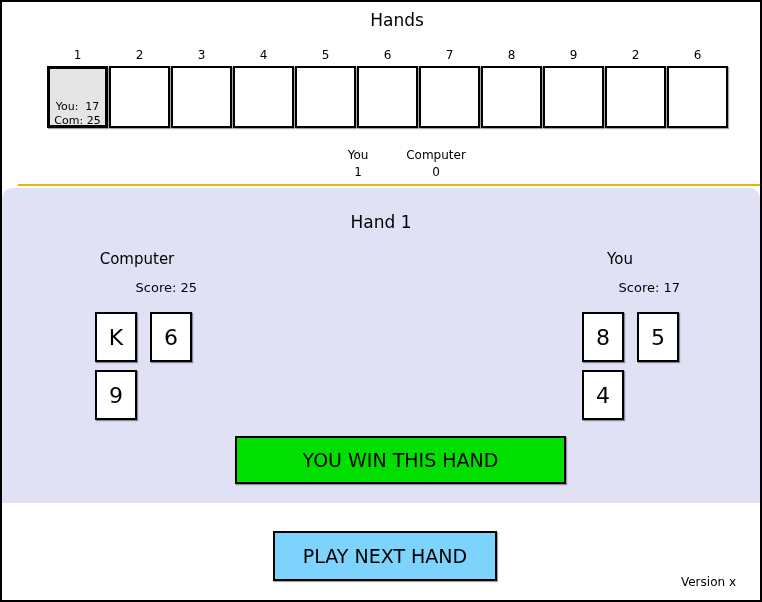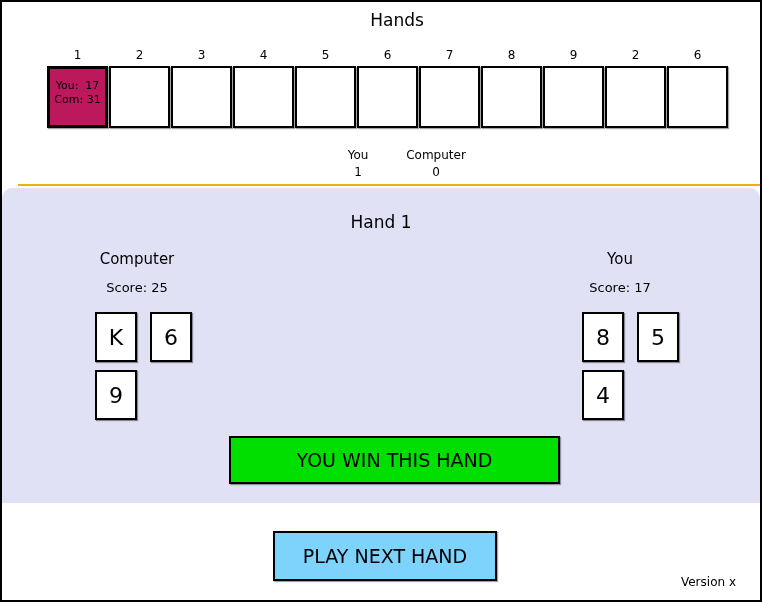--- a/index.html
+++ b/index.html
@@ -41,23 +41,23 @@
     display: flex;
   }
   .slot {
     width: 61px; height: 62px;
     margin-right: 1px;
     border: 2px solid #000000;
     background: #ffffff;
     box-shadow: 1px 1px 1px rgba(0,0,0,0.35);
   }
   .slot.active {
-    background: #be185d;
+    background: #e5e5e5;
     border-width: 3px;
-    padding-top: 10px;
+    padding-top: 31px;
   }
   .slot-line {
     text-align: center;
     font-size: 11px;
     line-height: 14px;
     white-space: pre;
   }
   .total-label, .total-value {
     position: absolute; width: 70px;
     text-align: center; font-size: 12px;
@@ -78,41 +78,41 @@
   .hand-title {
     position: absolute; top: 24px; left: 0; width: 100%;
     text-align: center; font-size: 17px;
   }
   .player-label {
     position: absolute; top: 62px; width: 120px;
     text-align: center; font-size: 15px;
   }
   .player-score {
     position: absolute; top: 92px; width: 120px;
-    text-align: center; font-size: 13px;
+    text-align: right; font-size: 13px;
   }
   .computer-label, .computer-score { left: 75px; }
   .you-label, .you-score { left: 558px; }
   .cards {
     position: absolute; top: 124px;
   }
   .computer-cards { left: 93px; }
   .you-cards { left: 580px; }
   .card-row { display: flex; gap: 13px; }
   .card-row + .card-row { margin-top: 8px; }
   .card {
     width: 42px; height: 50px;
     border: 2px solid #000000;
     background: #ffffff;
     display: flex; align-items: center; justify-content: center;
     font-size: 22px;
     box-shadow: 1px 1px 1px rgba(0,0,0,0.4);
   }
   .result-banner {
-    position: absolute; left: 227px; top: 248px;
+    position: absolute; left: 233px; top: 248px;
     width: 331px; height: 48px;
     background: #00DF00;
     border: 2px solid #000000;
     display: flex; align-items: center; justify-content: center;
     font-size: 19px;
     box-shadow: 1px 1px 1px rgba(0,0,0,0.35);
   }
 
   
   .bottom-panel {
@@ -153,21 +153,21 @@
       <div class="slot-number">7</div>
       <div class="slot-number">8</div>
       <div class="slot-number">9</div>
       <div class="slot-number">2</div>
       <div class="slot-number">6</div>
     </div>
 
     <div class="slots-row">
       <div class="slot active">
         <div class="slot-line">You:  17</div>
-        <div class="slot-line">Com: 31</div>
+        <div class="slot-line">Com: 25</div>
       </div>
       <div class="slot"></div>
       <div class="slot"></div>
       <div class="slot"></div>
       <div class="slot"></div>
       <div class="slot"></div>
       <div class="slot"></div>
       <div class="slot"></div>
       <div class="slot"></div>
       <div class="slot"></div>

